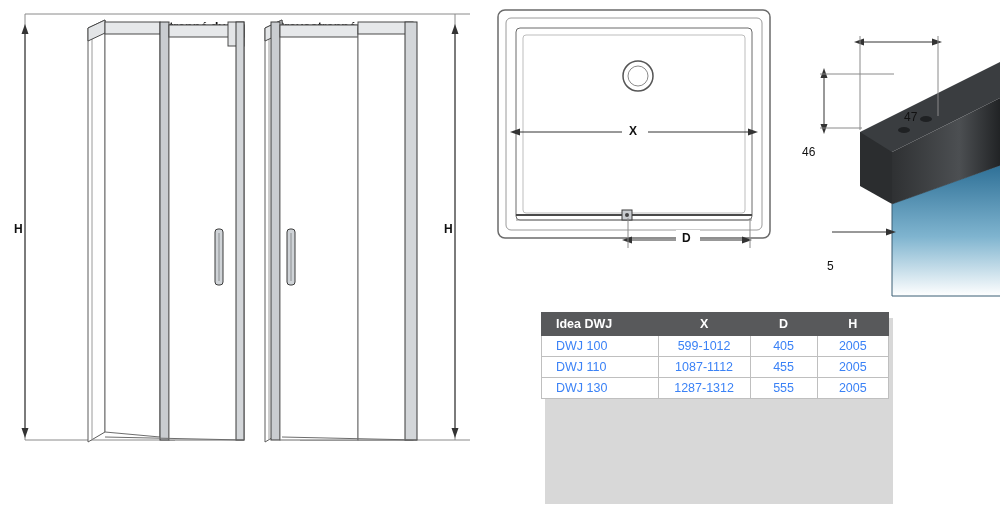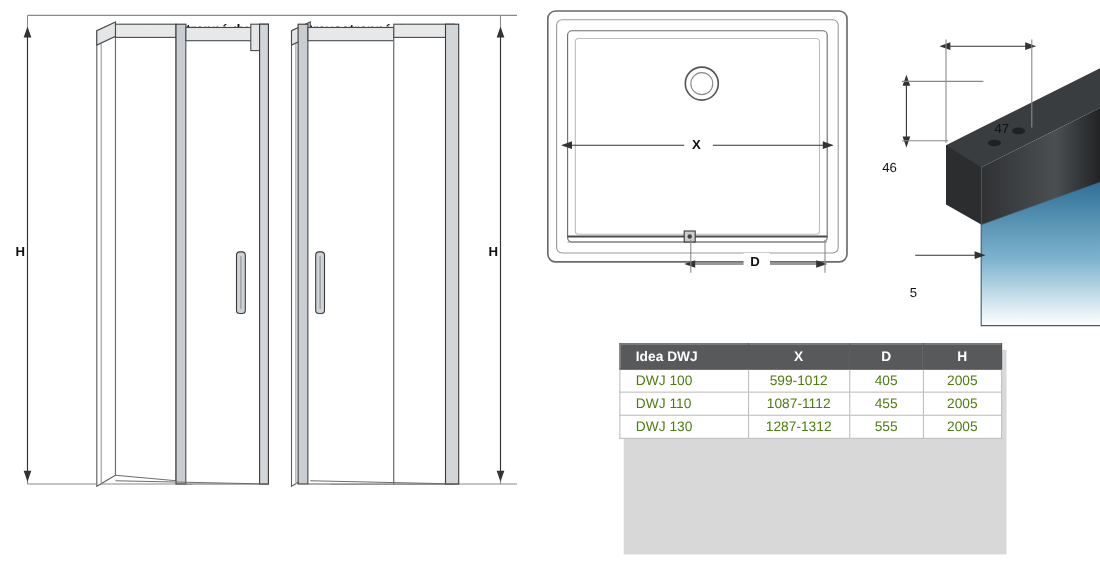--- a/index.html
+++ b/index.html
@@ -16,25 +16,25 @@
 
   .dimtext{position:absolute;font-size:12px;color:#111;}
 
   
   #mid-panel{left:492px;top:4px;width:280px;height:280px;}
 
   
   #right-panel{left:786px;top:4px;width:214px;height:290px;}
 
   
-  #table-wrap{position:absolute;left:563px;top:312px;width:348px;}
+  #table-wrap{position:absolute;left:541px;top:312px;width:348px;}
   table{border-collapse:collapse;width:348px;font-size:12.5px;}
   th{background:#58595b;color:#fff;font-weight:bold;padding:4px 0;border:1px solid #58595b;text-align:center;}
   th.first{text-align:left;padding-left:14px;}
-  td{border:1px solid #bfbfbf;padding:3px 0;text-align:center;color:#4d7c0f;}
+  td{border:1px solid #bfbfbf;padding:3px 0;text-align:center;color:#3b82f6;}
   td.first{text-align:left;padding-left:14px;}
   .shadow{position:absolute;background:#d8d8d8;}
 
   svg{position:absolute;left:0;top:0;overflow:visible;}
 </style>
 </head>
 <body>
 
 <div class="panel" id="left-panel">
 

